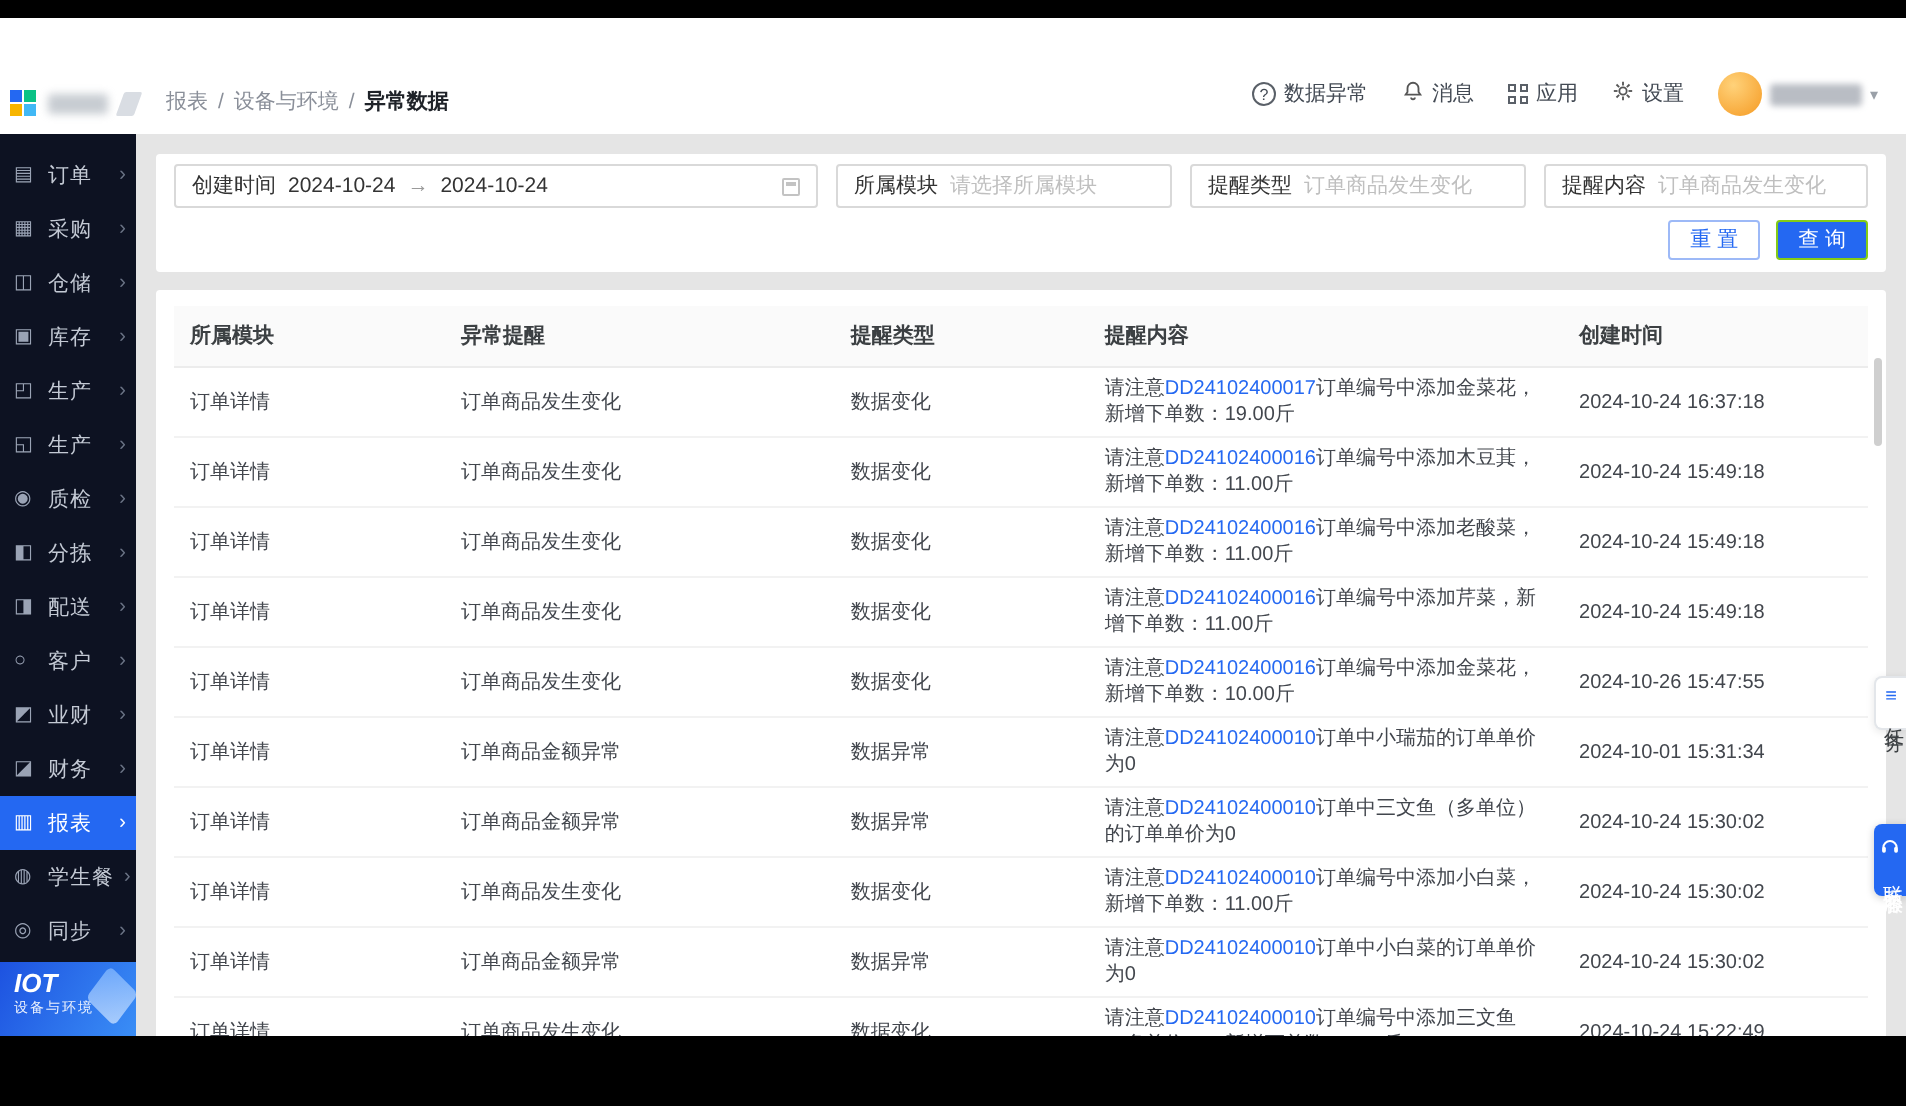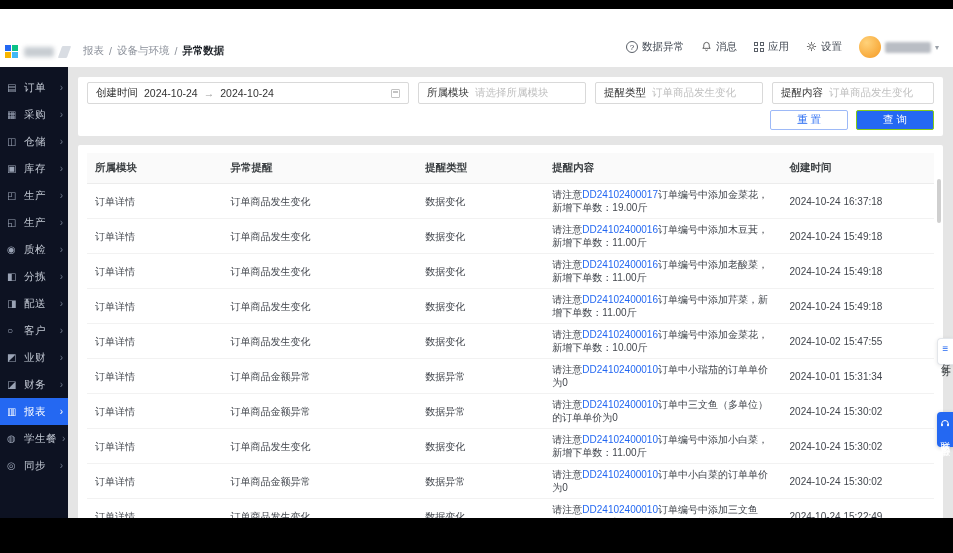--- a/index.html
+++ b/index.html
@@ -43,21 +43,21 @@
 .frow{display:flex;gap:9px}
 .fbox{height:22px;border:1px solid #d9d9d9;border-radius:2px;display:flex;align-items:center;padding:0 8px;gap:6px;background:#fff;cursor:pointer}
 .fbox .ph{color:#bfbfbf}
 .fdate{width:322px}
 .fsel{width:168px}
 .finp{flex:1}
 .sep{color:#9a9a9a}
 .cal{width:9px;height:9px;border:1px solid #c3c3c3;border-radius:1px;margin-left:auto;position:relative;flex:none}
 .cal:before{content:"";position:absolute;top:1px;left:1px;right:1px;height:2px;background:#c3c3c3}
 .btnrow{display:flex;justify-content:flex-end;gap:8px;margin-top:6px}
-.btn{height:20px;padding:0 26px;border-radius:2px;display:flex;align-items:center;cursor:pointer;font-size:10.5px}
+.btn{height:20px;padding:0 10px;border-radius:2px;display:flex;align-items:center;cursor:pointer;font-size:10.5px}
 .btn.ghost{border:1px solid #9db9f7;color:#2468f2;background:#fff}
 .btn.primary{background:#2468f2;color:#fff;border:1px solid #84cc16}
 
 .table-card{margin-top:9px;position:relative;padding:8px 9px 2px 9px}
 table{width:100%;border-collapse:collapse;table-layout:fixed;font-size:10px}
 th{background:#fafafa;text-align:left;font-weight:bold;color:#3c4043;padding:8px 8px;border-bottom:1px solid #ececec;font-size:10.5px}
 td{padding:4px 8px;border-bottom:1px solid #f2f2f2;color:#42464d;line-height:13px;vertical-align:middle}
 .lnk{color:#2468f2;text-decoration:none}
 .sb-thumb{position:absolute;right:2px;top:34px;width:4px;height:44px;background:#cfcfcf;border-radius:2px}
 
@@ -204,20 +204,25 @@
     <div class="sitem">
         <span class="glyph">◍</span>
         <span class="slabel">学生餐</span>
         <span class="chev">›</span>
       </div>
     <div class="sitem">
         <span class="glyph">◎</span>
         <span class="slabel">同步</span>
         <span class="chev">›</span>
       </div>
+    <div class="iot">
+      <div class="t">IOT</div>
+      <div class="s">设备与环境</div>
+      <div class="deco"></div>
+    </div>
   </div>
 
   <div class="main">
 
     <div class="card filter-card">
       <div class="frow">
         <div class="fbox fdate">
           <span>创建时间</span>
           <span>2024-10-24</span>
           <span class="sep">→</span>
@@ -288,21 +293,21 @@
             <td>订单商品发生变化</td>
             <td>数据变化</td>
             <td><span>请注意</span><a href="#" class="lnk">DD24102400016</a><span>订单编号中添加芹菜，新增下单数：11.00斤</span></td>
             <td>2024-10-24 15:49:18</td>
           </tr>
           <tr>
             <td>订单详情</td>
             <td>订单商品发生变化</td>
             <td>数据变化</td>
             <td><span>请注意</span><a href="#" class="lnk">DD24102400016</a><span>订单编号中添加金菜花，新增下单数：10.00斤</span></td>
-            <td>2024-10-02 15:47:55</td>
+            <td>2024-10-26 15:47:55</td>
           </tr>
           <tr>
             <td>订单详情</td>
             <td>订单商品金额异常</td>
             <td>数据异常</td>
             <td><span>请注意</span><a href="#" class="lnk">DD24102400010</a><span>订单中小瑞茄的订单单价为0</span></td>
             <td>2024-10-01 15:31:34</td>
           </tr>
           <tr>
             <td>订单详情</td>

